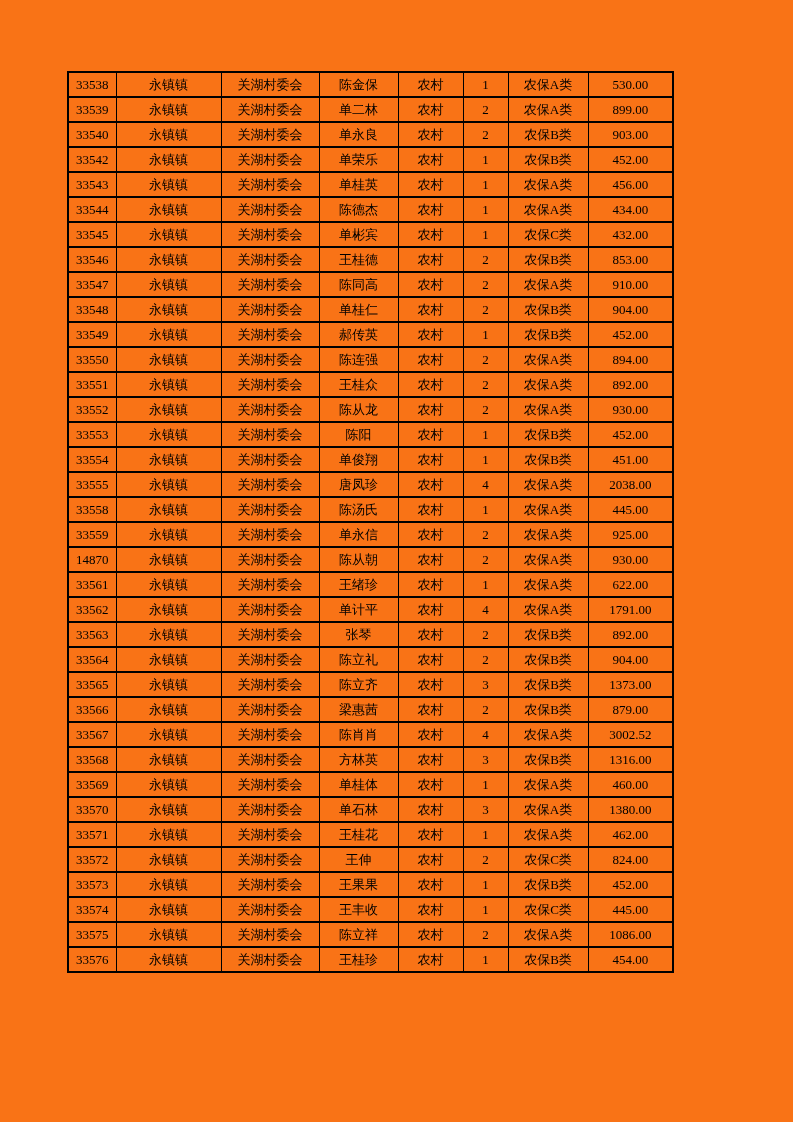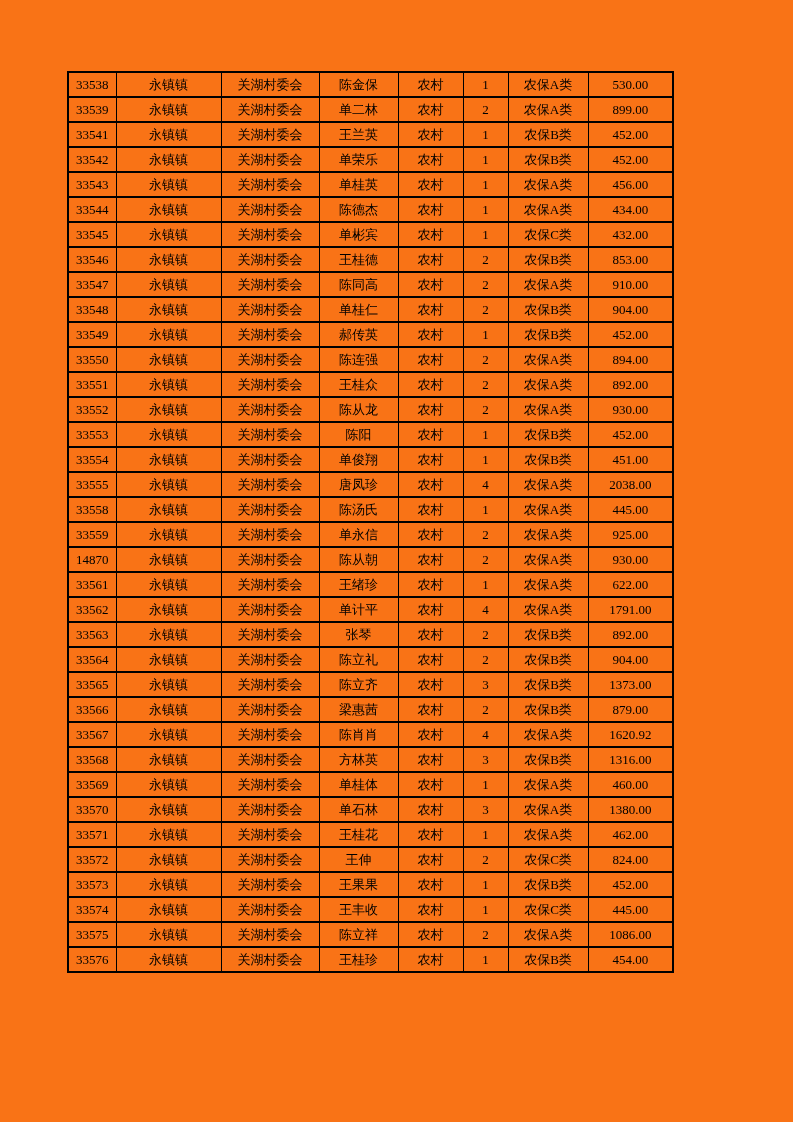--- a/index.html
+++ b/index.html
@@ -69,28 +69,28 @@
           <td>33539</td>
           <td>永镇镇</td>
           <td>关湖村委会</td>
           <td>单二林</td>
           <td>农村</td>
           <td>2</td>
           <td>农保A类</td>
           <td>899.00</td>
         </tr>
         <tr>
-          <td>33541</td>
-          <td>永镇镇</td>
-          <td>关湖村委会</td>
-          <td>王兰英</td>
-          <td>农村</td>
-          <td>1</td>
-          <td>农保B类</td>
-          <td>452.00</td>
+          <td>33540</td>
+          <td>永镇镇</td>
+          <td>关湖村委会</td>
+          <td>单永良</td>
+          <td>农村</td>
+          <td>2</td>
+          <td>农保B类</td>
+          <td>903.00</td>
         </tr>
         <tr>
           <td>33542</td>
           <td>永镇镇</td>
           <td>关湖村委会</td>
           <td>单荣乐</td>
           <td>农村</td>
           <td>1</td>
           <td>农保B类</td>
           <td>452.00</td>
@@ -316,21 +316,21 @@
           <td>879.00</td>
         </tr>
         <tr>
           <td>33567</td>
           <td>永镇镇</td>
           <td>关湖村委会</td>
           <td>陈肖肖</td>
           <td>农村</td>
           <td>4</td>
           <td>农保A类</td>
-          <td>1620.92</td>
+          <td>3002.52</td>
         </tr>
         <tr>
           <td>33568</td>
           <td>永镇镇</td>
           <td>关湖村委会</td>
           <td>方林英</td>
           <td>农村</td>
           <td>3</td>
           <td>农保B类</td>
           <td>1316.00</td>

